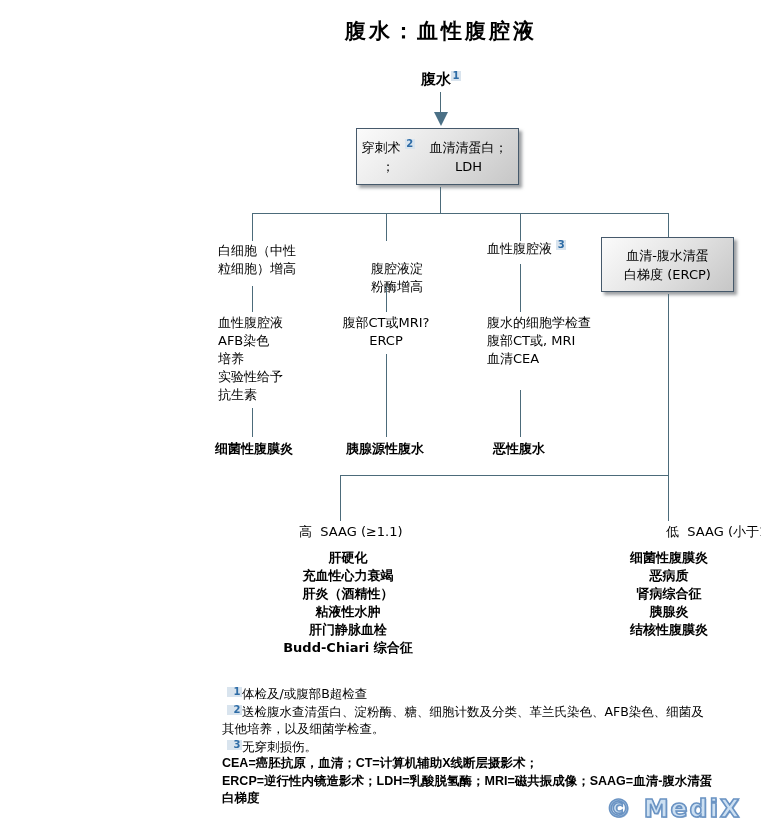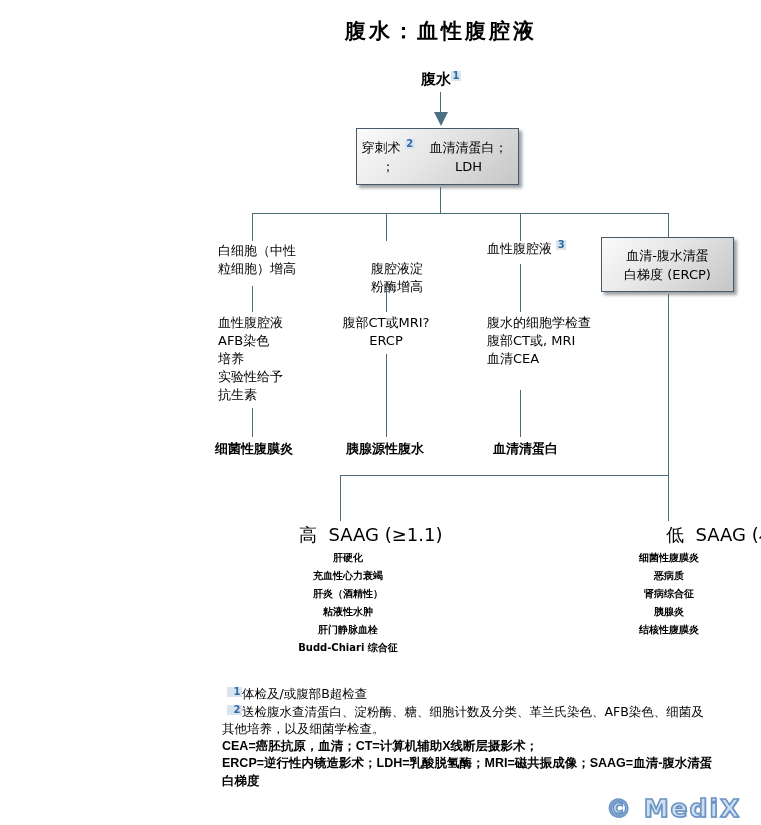--- a/index.html
+++ b/index.html
@@ -37,22 +37,22 @@
     background:linear-gradient(135deg,#fbfbfb 0%,#e6e6e6 45%,#c6c6c6 100%);
     box-shadow:3px 3px 3px rgba(90,95,100,0.6);
     display:flex;align-items:center;justify-content:center;
     font-size:13px;line-height:19px;text-align:center;
   }
   .tap-box{left:356px;top:128px;width:163px;height:57px;}
   .saag-box{left:601px;top:237px;width:133px;height:55px;white-space:pre-line;}
   .txt{position:absolute;font-size:13px;line-height:18px;white-space:pre-line;}
   .center{text-align:center;}
   .bold{font-weight:bold;}
-  .saag-label{position:absolute;font-size:18px;white-space:pre;}
-  .list{position:absolute;font-size:10px;line-height:18px;font-weight:bold;text-align:center;white-space:pre-line;}
+  .saag-label{position:absolute;font-size:13px;white-space:pre;}
+  .list{position:absolute;font-size:13px;line-height:18px;font-weight:bold;text-align:center;white-space:pre-line;}
   .notes{
     position:absolute;left:222px;top:685px;width:536px;
     font-size:12.5px;line-height:17.5px;
   }
   .notes p{margin:0;white-space:pre-line;}
   .fn{text-indent:5px;}
   .abbr{
     font-weight:bold;
     font-family:Liberation Sans, sans-serif;
   }
@@ -111,21 +111,21 @@
 血清CEA</div>
   <div class="txt center" style="left:339px;top:314px;width:94px;">腹部CT或MRI?
 ERCP</div>
 
   <div class="line v" style="left:252px;top:408px;height:29px;"></div>
   <div class="line v" style="left:386px;top:354px;height:83px;"></div>
   <div class="line v" style="left:520px;top:390px;height:47px;"></div>
 
   <div class="txt bold" style="left:215px;top:440px;white-space:normal;">细菌性腹膜炎</div>
   <div class="txt bold" style="left:346px;top:440px;white-space:normal;">胰腺源性腹水</div>
-  <div class="txt bold" style="left:493px;top:440px;white-space:normal;">血清清蛋白</div>
+  <div class="txt bold" style="left:493px;top:440px;white-space:normal;">恶性腹水</div>
 
   <div class="line v" style="left:668px;top:294px;height:181px;"></div>
   <div class="line h" style="left:340px;top:475px;width:329px;"></div>
   <div class="line v" style="left:340px;top:475px;height:46px;"></div>
   <div class="line v" style="left:668px;top:475px;height:46px;"></div>
 
   <div class="saag-label" style="left:299px;top:523px;">高  SAAG (≥1.1)</div>
   <div class="saag-label" style="left:638px;top:523px;margin-left:28px;">低  SAAG (小于1.1)</div>
 
   <div class="list" style="left:252px;top:549px;width:192px;">肝硬化
@@ -137,20 +137,21 @@
   <div class="list" style="left:589px;top:549px;width:160px;">细菌性腹膜炎
 恶病质
 肾病综合征
 胰腺炎
 结核性腹膜炎</div>
 
   <div class="notes">
     <p class="fn"><span class="sup" style="vertical-align:3px;">1</span><span>体检及/或腹部B超检查</span></p>
     <p class="fn"><span class="sup" style="vertical-align:3px;">2</span><span>送检腹水查清蛋白、淀粉酶、糖、细胞计数及分类、革兰氏染色、AFB染色、细菌及
 其他培养，以及细菌学检查。</span></p>
+    <p class="fn"><span class="sup" style="vertical-align:3px;">3</span><span>无穿刺损伤。</span></p>
     <p class="abbr">CEA=癌胚抗原，血清；CT=计算机辅助X线断层摄影术；
 ERCP=逆行性内镜造影术；LDH=乳酸脱氢酶；MRI=磁共振成像；SAAG=血清-腹水清蛋
 白梯度</p>
   </div>
 
   <div class="watermark">© MediX</div>
 
 </div>
 
 </body></html>

